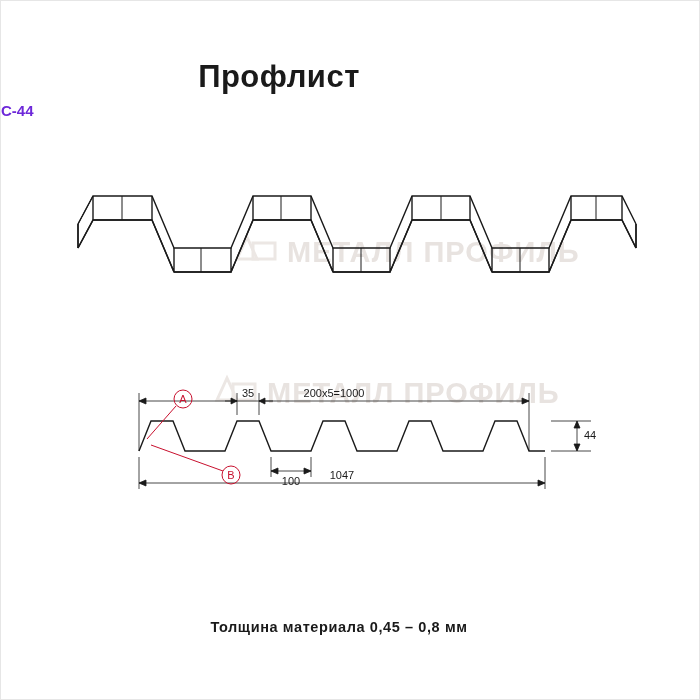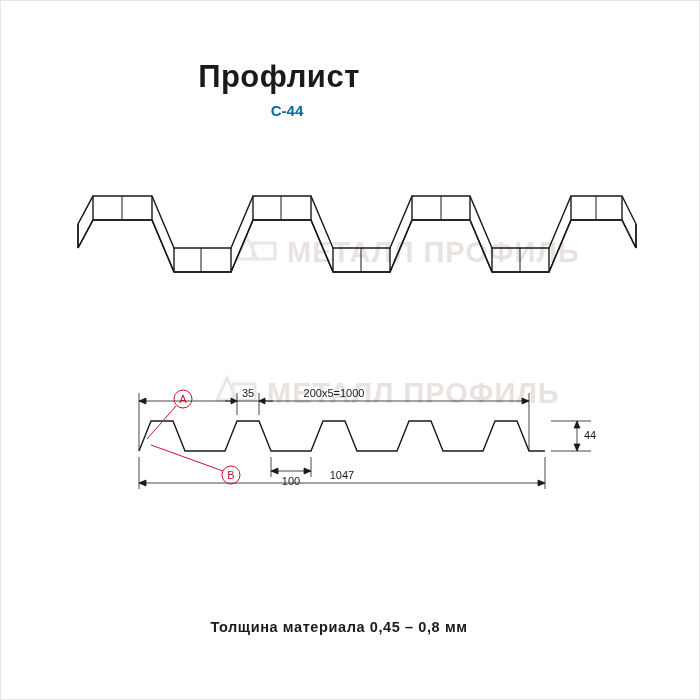--- a/index.html
+++ b/index.html
@@ -30,24 +30,23 @@
     font-size: 31px;
     font-weight: bold;
     letter-spacing: 0.5px;
     color: #1a1a1a;
   }
   .subtitle {
     position: absolute;
     top: 101px;
     left: 0;
     width: 572px;
-    text-align: center;
     font-size: 15px;
     font-weight: bold;
-    color: #0369a1;
+    color: #6d28d9;
   }
   .iso-wrap {
     position: absolute;
     top: 165px;
     left: 55px;
     width: 590px;
     height: 130px;
   }
   .section-wrap {
     position: absolute;

